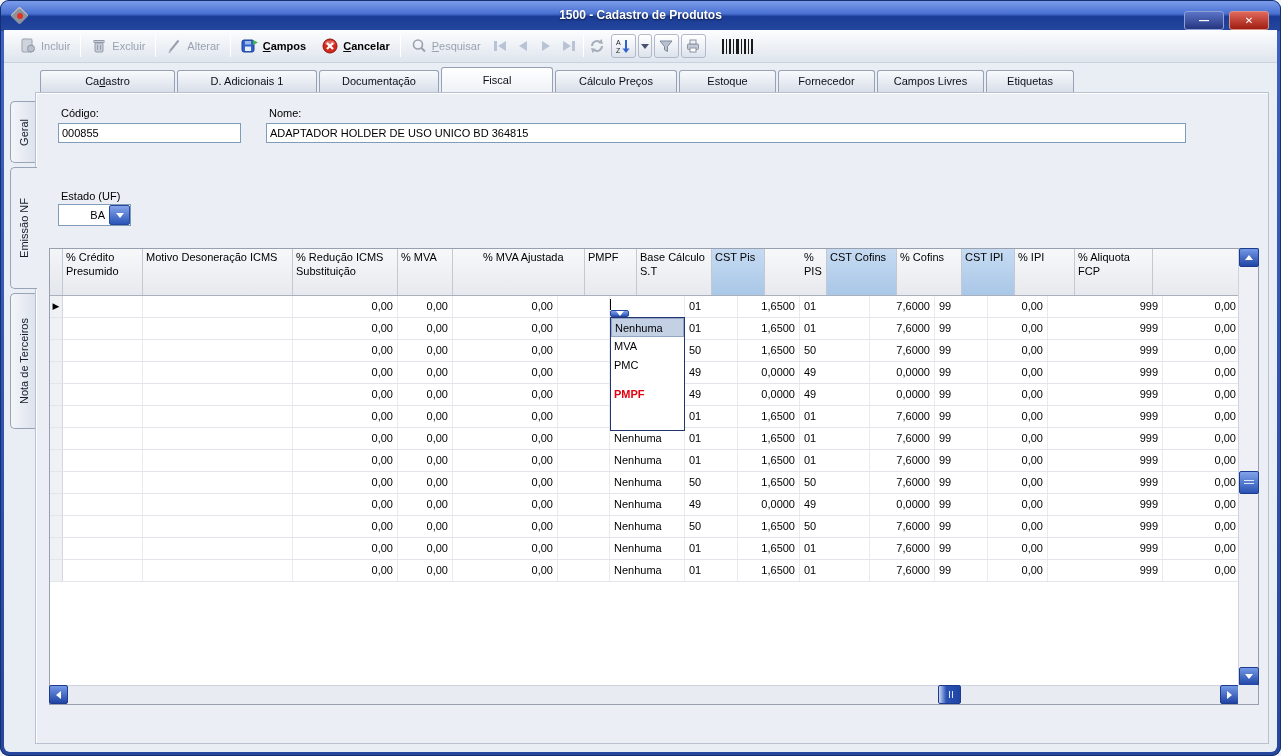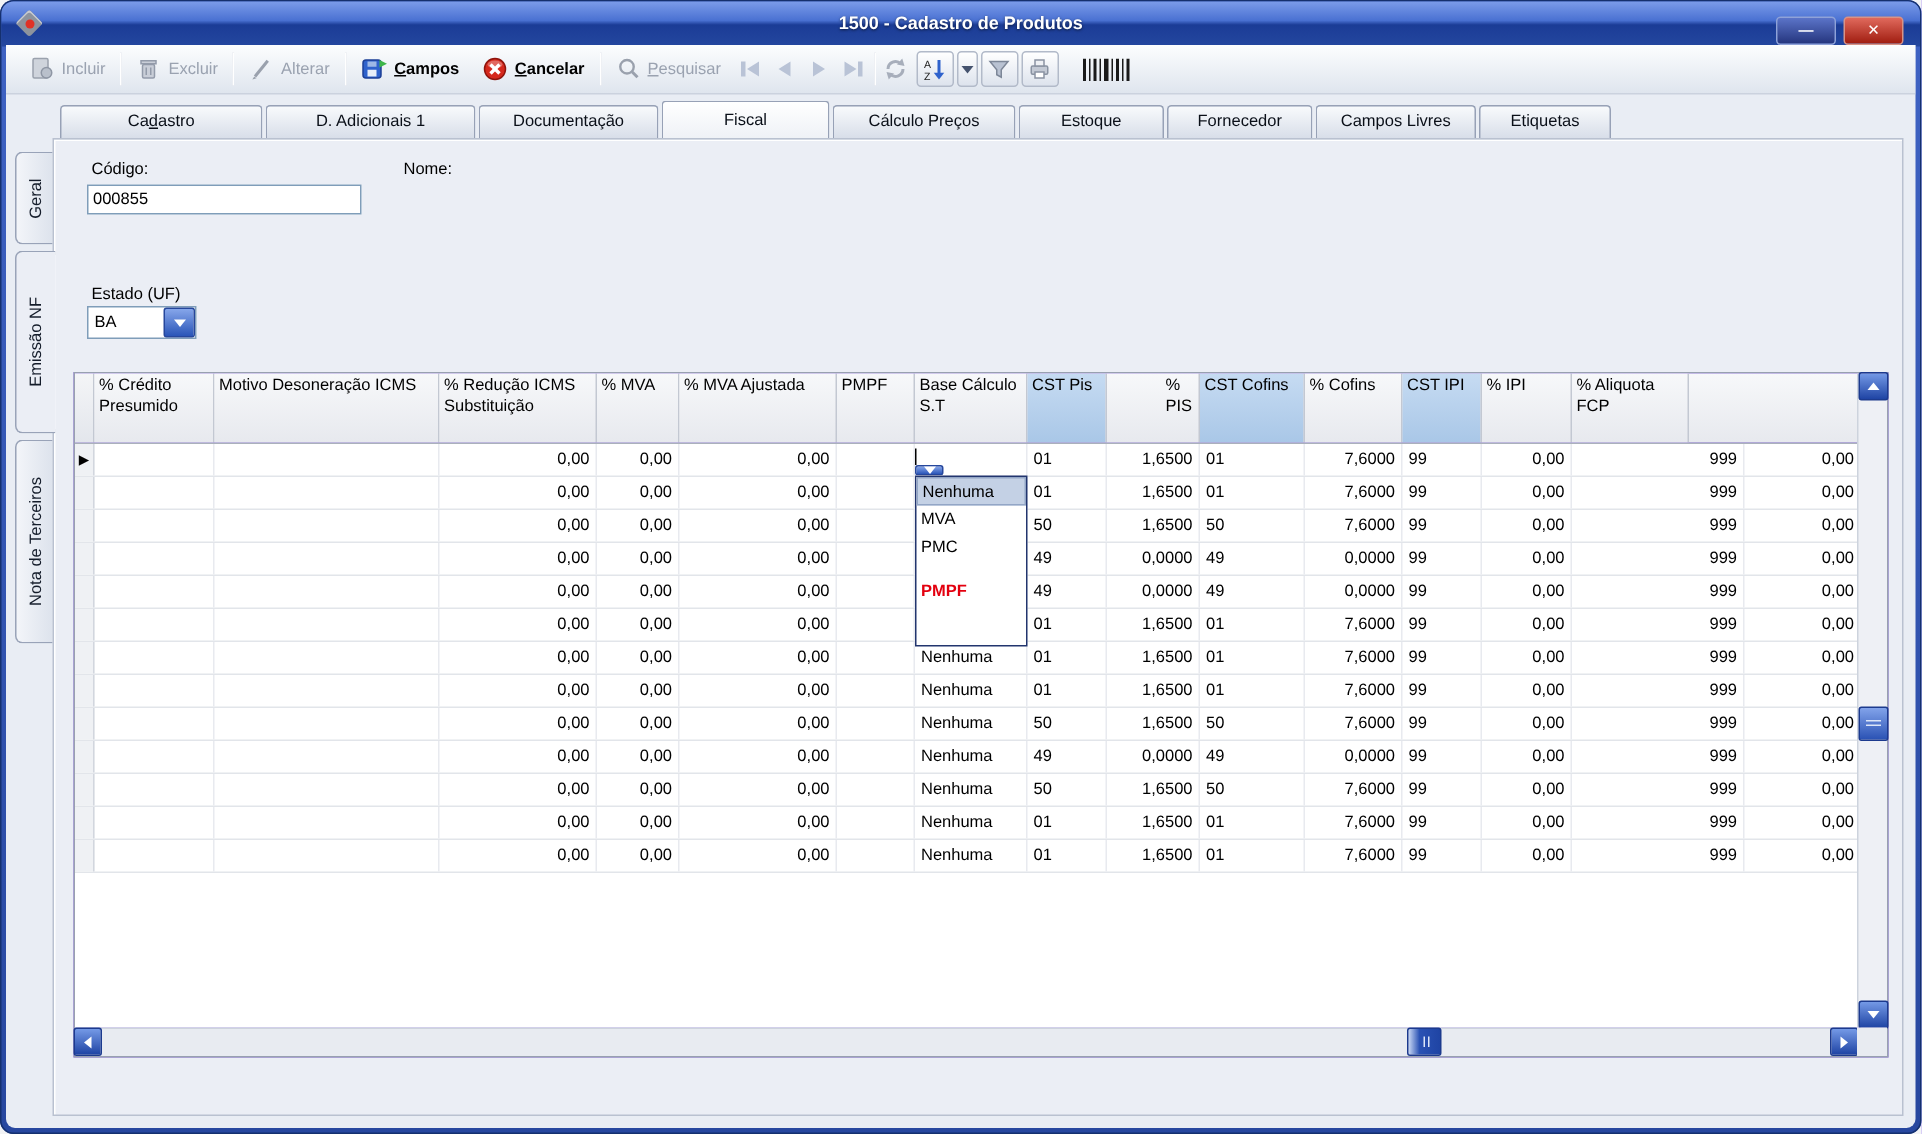--- a/index.html
+++ b/index.html
@@ -60,21 +60,21 @@
     display:flex;align-items:center;justify-content:center;z-index:4;}
   .side-tab span{writing-mode:vertical-rl;transform:rotate(180deg);font-size:11px;color:#141c2a;}
   .side-tab.active{width:27px;background:#ebeef5;z-index:6;}
 
   
   .page{position:absolute;left:31px;top:62px;right:8px;bottom:8px;background:#ebeef5;
     border:1px solid #b9c1d0;box-shadow:inset 1px 1px 0 #ffffff;z-index:5;}
   .flabel{position:absolute;font-size:11px;color:#000;}
   .tb{position:absolute;height:20px;background:#fff;border:1px solid #7f9db9;font-size:11px;
     line-height:18px;padding:0 3px;color:#000;white-space:nowrap;overflow:hidden;}
-  .combo{position:absolute;height:22px;background:#fff;border:1px solid #7f9db9;display:flex;}
+  .combo{position:absolute;height:22px;background:#fff;border:1px solid #7f9db9;display:flex;text-align:right;}
   .combo .val{flex:1;font-size:11px;line-height:20px;padding:0 4px;}
   .combo .btn{width:21px;background:linear-gradient(#86a6ea,#2a55b8);border:1px solid #26479c;
     border-radius:2px;display:flex;align-items:center;justify-content:center;}
   .tw-down{width:0;height:0;border-left:4px solid transparent;border-right:4px solid transparent;
     border-top:5px solid #fff;}
   .tw-up{width:0;height:0;border-left:4px solid transparent;border-right:4px solid transparent;
     border-bottom:5px solid #fff;}
   .tw-left{width:0;height:0;border-top:4px solid transparent;border-bottom:4px solid transparent;
     border-right:5px solid #fff;}
   .tw-right{width:0;height:0;border-top:4px solid transparent;border-bottom:4px solid transparent;
@@ -277,37 +277,38 @@
         <span>Emissão NF</span>
       </div>
     <div class="side-tab" style="top:263px;height:136px">
         <span>Nota de Terceiros</span>
       </div>
 
     <div class="page">
       <div class="flabel" style="left:25px;top:14px">Código:</div>
       <div class="tb" style="left:22px;top:30px;width:183px">000855</div>
       <div class="flabel" style="left:233px;top:14px">Nome:</div>
+      <div class="tb" style="left:230px;top:30px;width:920px">ADAPTADOR HOLDER DE USO UNICO BD 364815</div>
 
       <div class="flabel" style="left:25px;top:97px">Estado (UF)</div>
       <div class="combo" style="left:22px;top:111px;width:73px">
         <div class="val">BA</div>
         <div class="btn">
             <span class="tw-down"></span>
           </div>
       </div>
 
       <div class="grid">
         <div class="g-head">
           <div class="g-hsel"></div>
         <div class="g-hcell" style="width: 80px;">% Crédito Presumido</div>
             <div class="g-hcell" style="width: 150px;">Motivo Desoneração ICMS</div>
             <div class="g-hcell" style="width: 105px;">% Redução ICMS Substituição</div>
             <div class="g-hcell" style="width: 55px;">% MVA</div>
-            <div class="g-hcell" style="width: 105px;">% MVA Ajustada</div>
+            <div class="g-hcell" style="width: 105px; margin-left: 27px;">% MVA Ajustada</div>
             <div class="g-hcell" style="width: 52px;">PMPF</div>
             <div class="g-hcell" style="width: 75px;">Base Cálculo S.T</div>
             <div class="g-hcell blue" style="width: 53px;">CST Pis</div>
             <div class="g-hcell" style="width: 62px; padding-left: 39px;">% PIS</div>
             <div class="g-hcell blue" style="width: 70px;">CST Cofins</div>
             <div class="g-hcell" style="width: 65px;">% Cofins</div>
             <div class="g-hcell blue" style="width: 53px;">CST IPI</div>
             <div class="g-hcell" style="width: 60px;">% IPI</div>
             <div class="g-hcell" style="width: 78px;">% Aliquota FCP</div>
           </div>

